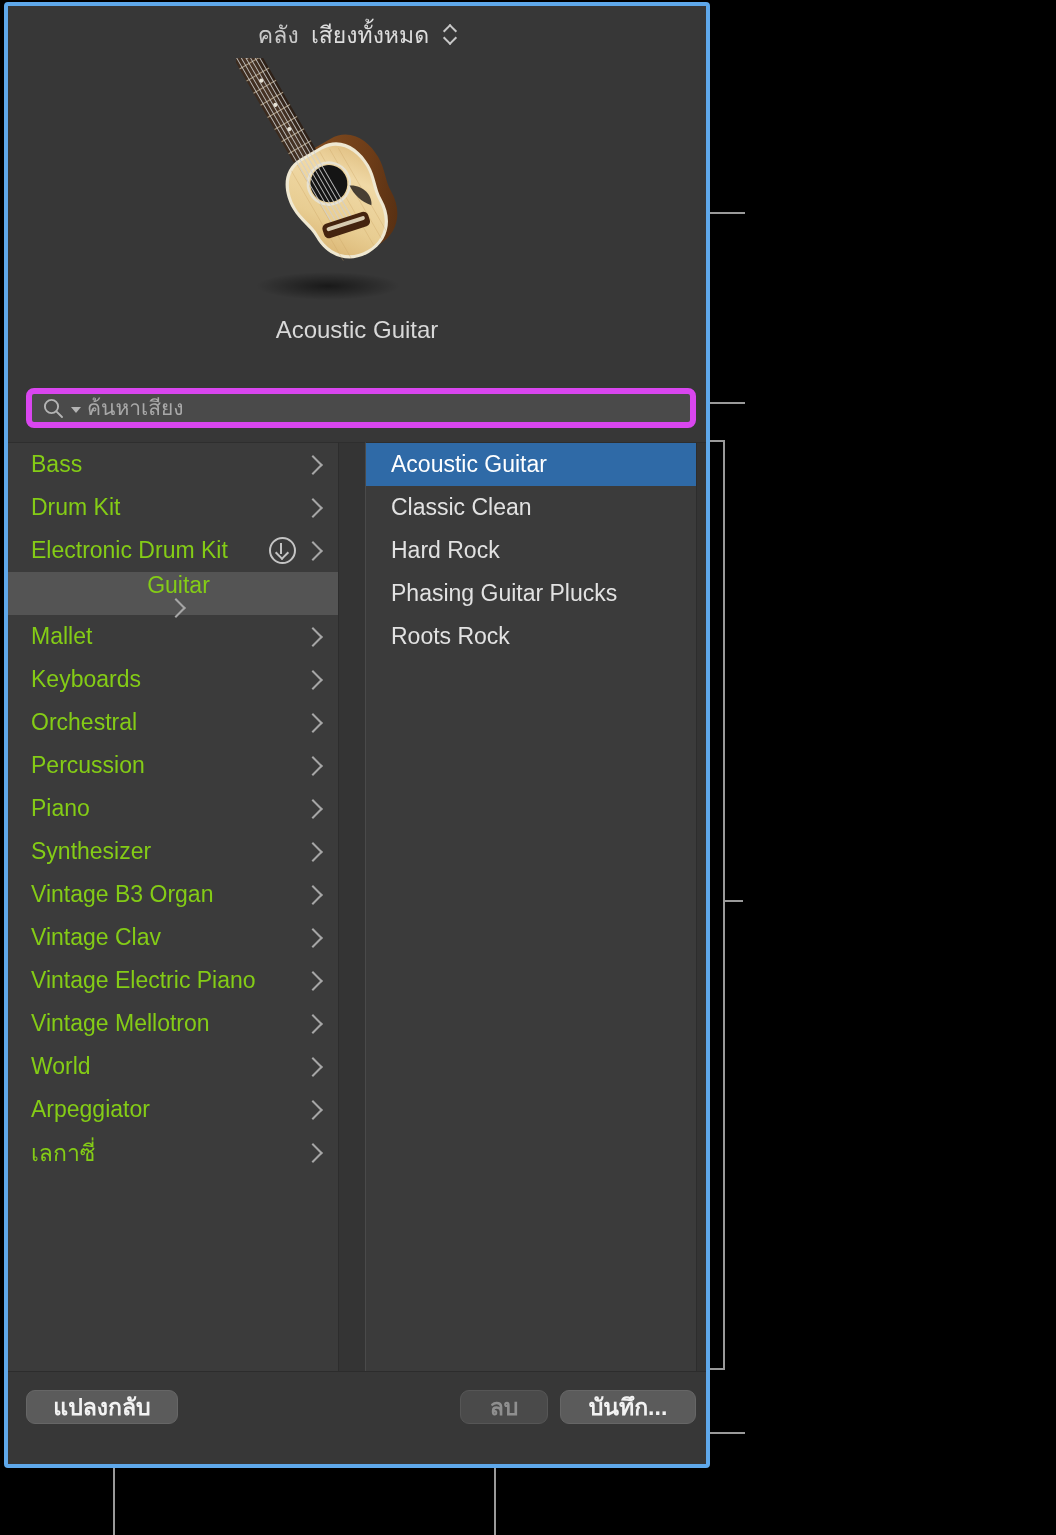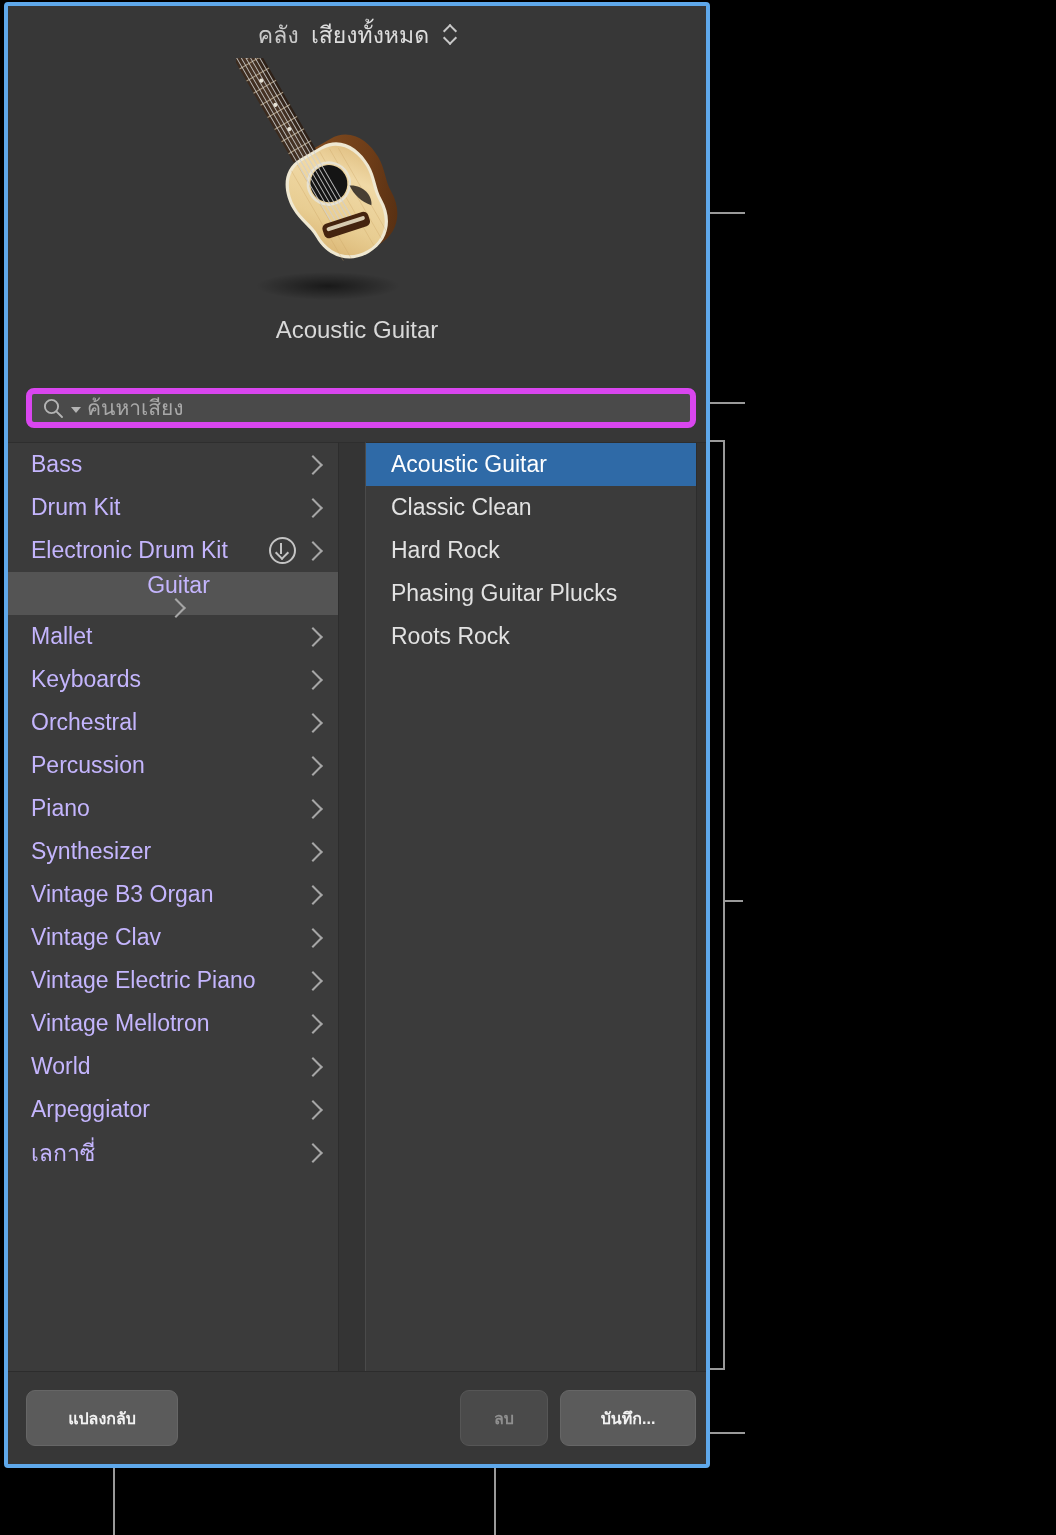--- a/index.html
+++ b/index.html
@@ -170,21 +170,21 @@
     flex: 1;
     background: #343434;
     border-top: 1px solid #2e2e2e;
   }
 
   .cat-row {
     height: 43px;
     display: flex;
     align-items: center;
     padding: 0 12px 0 23px;
-    color: #c4b5fd;
+    color: #84cc16;
     font-size: 23px;
     cursor: default;
     box-sizing: border-box;
   }
   .cat-row.selected { background: #545454; flex-direction: column; }
   .cat-row .cat-label { flex: 1; white-space: nowrap; }
   .disclosure {
     width: 12px;
     height: 12px;
     border-right: 2.4px solid #a6a6a6;
@@ -236,27 +236,27 @@
     position: absolute;
     left: 0;
     bottom: 0;
     width: 100%;
     height: 92px;
     background: #373737;
     border-top: 1px solid #2c2c2c;
   }
   .btn {
     position: absolute;
-    height: 56px;
+    height: 34px;
     background: #5b5b5b;
     border: 1px solid #666;
     border-radius: 9px;
     color: #f2f2f2;
     font-family: inherit;
-    font-size: 16px;
+    font-size: 23px;
     font-weight: bold;
     display: flex;
     align-items: center;
     justify-content: center;
     box-sizing: border-box;
     padding: 0 16px;
     cursor: default;
   }
   #revert-button { left: 18px; top: 18px; min-width: 152px; }
   #delete-button {

